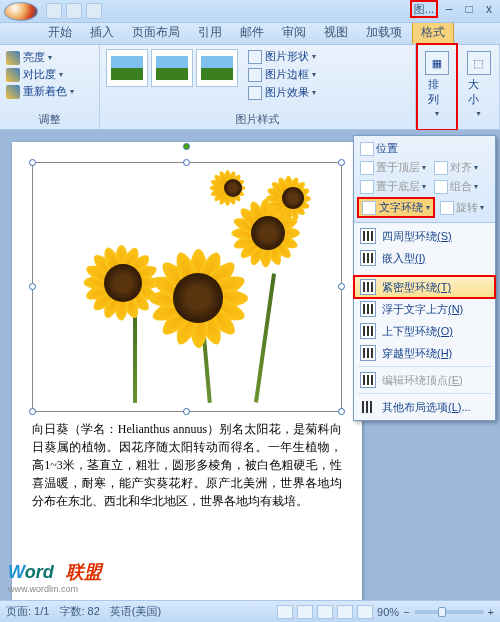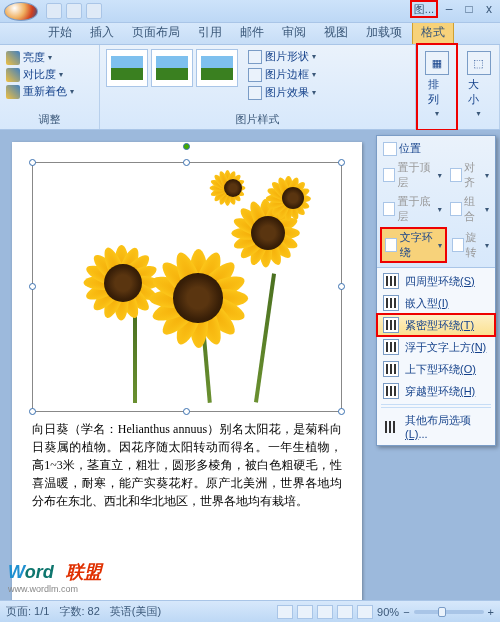--- a/index.html
+++ b/index.html
@@ -47,31 +47,31 @@
 .h-l{top:50%;left:-4px;margin-top:-4px}.h-r{top:50%;right:-4px;margin-top:-4px}
 .h-rot{top:-20px;left:50%;margin-left:-4px;background:#4a0}
 
 .sunflower { position: absolute; }
 .sf-center { border-radius: 50%; background: radial-gradient(circle,#5a3510 30%,#3a2008 60%,#201000); }
 .petal { position: absolute; width: 18px; height: 38px; background: radial-gradient(ellipse at 50% 100%,#f0a000,#ffd020); border-radius: 50% 50% 50% 50% / 60% 60% 40% 40%; transform-origin: 50% 100%; }
 .stem { position: absolute; width: 4px; background: linear-gradient(#4a7020,#6a9030); }
 
 .doc-text { font-family: SimSun; font-size: 12px; line-height: 1.5; color: #000; text-align: justify; }
 
-.dropdown { position: absolute; top: 135px; right: 4px; width: 120px; background: #f4f8fd; border: 1px solid #7a9cc6; box-shadow: 2px 2px 4px rgba(0,0,0,.3); z-index: 10; }
+.dropdown { position: absolute; top: 135px; right: 4px; width: 143px; background: #f4f8fd; border: 1px solid #7a9cc6; box-shadow: 2px 2px 4px rgba(0,0,0,.3); z-index: 10; }
 .dd-toolbar { background: linear-gradient(#eaf2fb,#d7e8fb); padding: 3px; border-bottom: 1px solid #a9c5e7; }
 .dd-row { display: flex; gap: 2px; align-items: center; padding: 1px 0; }
 .dd-btn { display: flex; align-items: center; gap: 2px; padding: 1px 3px; color: #15428b; font-size: 11px; cursor: pointer; }
 .dd-btn.disabled { color: #999; }
 .dd-btn-icon { width: 14px; height: 14px; border: 1px solid #a9c5e7; background: #fff; }
 .dd-wrap-hdr { border: 2px solid #e00; padding: 1px 3px; background: #f7d27a; display: flex; align-items: center; gap: 3px; font-size: 11px; color: #15428b; }
 .dd-menu { padding: 2px 0; }
 .dd-item { display: flex; align-items: center; gap: 6px; padding: 3px 6px; color: #15428b; font-size: 11px; cursor: pointer; }
 .dd-item.sel { background: linear-gradient(#fdf0c8,#fbe08f); }
-.dd-item.hl { outline: 2px solid #e00; outline-offset: -1px; }
+.dd-item.hl { outline: 2px solid #e00; outline-offset: -1px; margin-top: 7px; }
 .dd-item-icon { width: 16px; height: 16px; background: #fff; border: 1px solid #7a9cc6; position: relative; flex-shrink: 0; }
 .dd-item-icon::after { content: ''; position: absolute; inset: 2px; background: linear-gradient(90deg,#333 2px,transparent 2px) 0 0/4px 3px; }
 .dd-sep { height: 1px; background: #c6ddf6; margin: 2px 4px; }
 .accel { text-decoration: underline; }
 
 .statusbar { position: absolute; bottom: 0; left: 0; right: 0; height: 22px; background: linear-gradient(#d7e8fb,#bdd8f5); display: flex; align-items: center; padding: 0 6px; font-size: 11px; color: #3b5879; gap: 10px; border-top: 1px solid #a9c5e7; }
 .status-right { margin-left: auto; display: flex; align-items: center; gap: 4px; }
 .view-btn { width: 16px; height: 14px; border: 1px solid #a9c5e7; background: #eaf2fb; }
 .zoom-slider { width: 70px; height: 4px; background: #a9c5e7; position: relative; border-radius: 2px; }
 .zoom-thumb { position: absolute; left: 35%; top: -3px; width: 8px; height: 10px; background: #eaf2fb; border: 1px solid #7a9cc6; border-radius: 2px; }
@@ -364,20 +364,24 @@
       </div>
     <div class="dd-item">
         <div class="dd-item-icon"></div>
         <span><span>上下型环绕</span><span class="accel">(O)</span></span>
       </div>
     <div class="dd-item">
         <div class="dd-item-icon"></div>
         <span><span>穿越型环绕</span><span class="accel">(H)</span></span>
       </div>
     <div class="dd-sep"></div>
+    <div class="dd-item" style="color:#999">
+        <div class="dd-item-icon"></div>
+        <span><span>编辑环绕顶点</span><span class="accel">(E)</span></span>
+      </div>
     <div class="dd-sep"></div>
     <div class="dd-item">
         <div class="dd-item-icon" style="background:none;border:none"></div>
         <span><span>其他布局选项</span><span class="accel">(L)</span>...</span>
       </div>
   </div>
 </div>
 
 <div class="watermark">
   <span class="wm1">W</span><span class="wm2">ord</span><span class="wm3">联盟</span>

